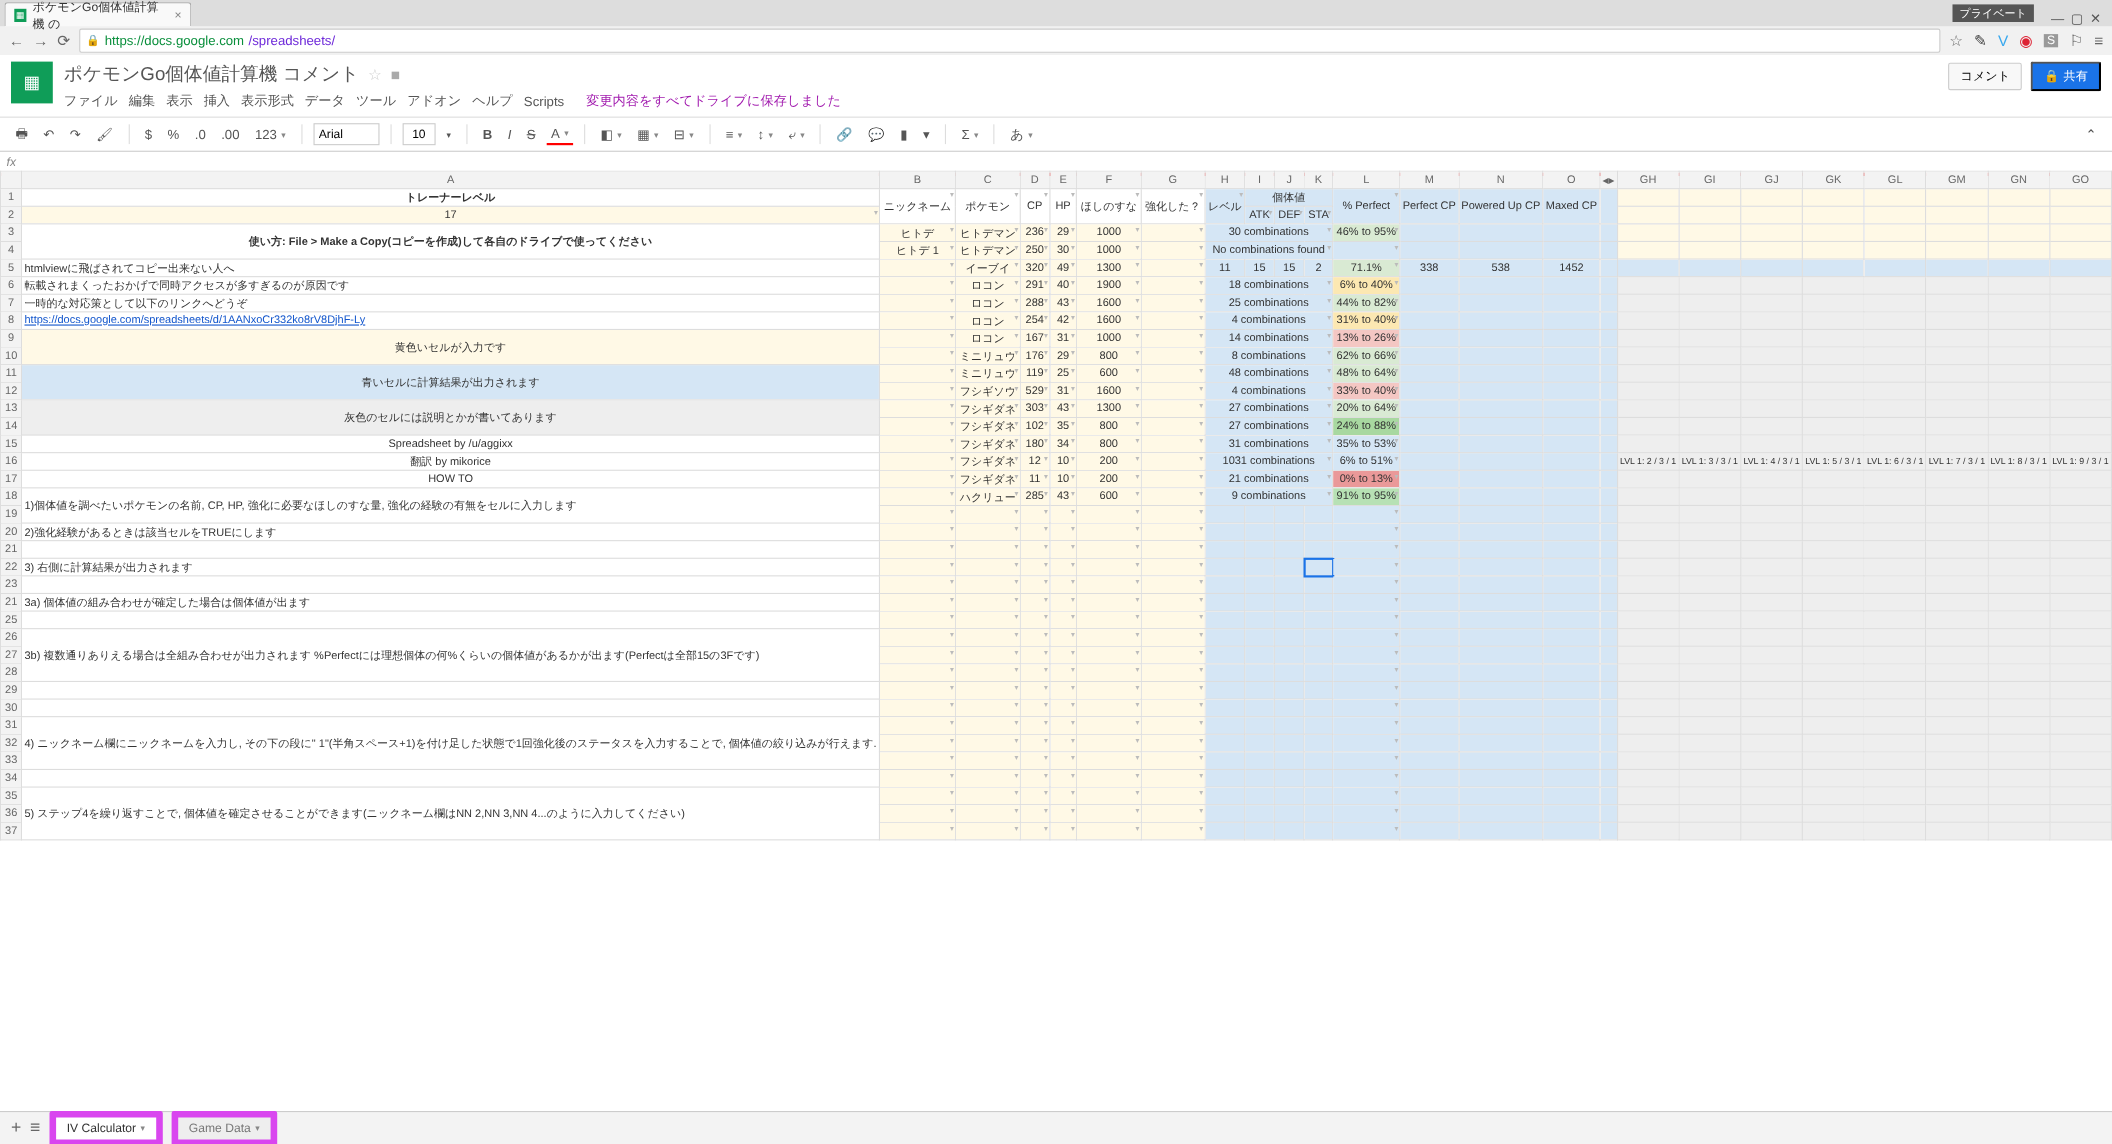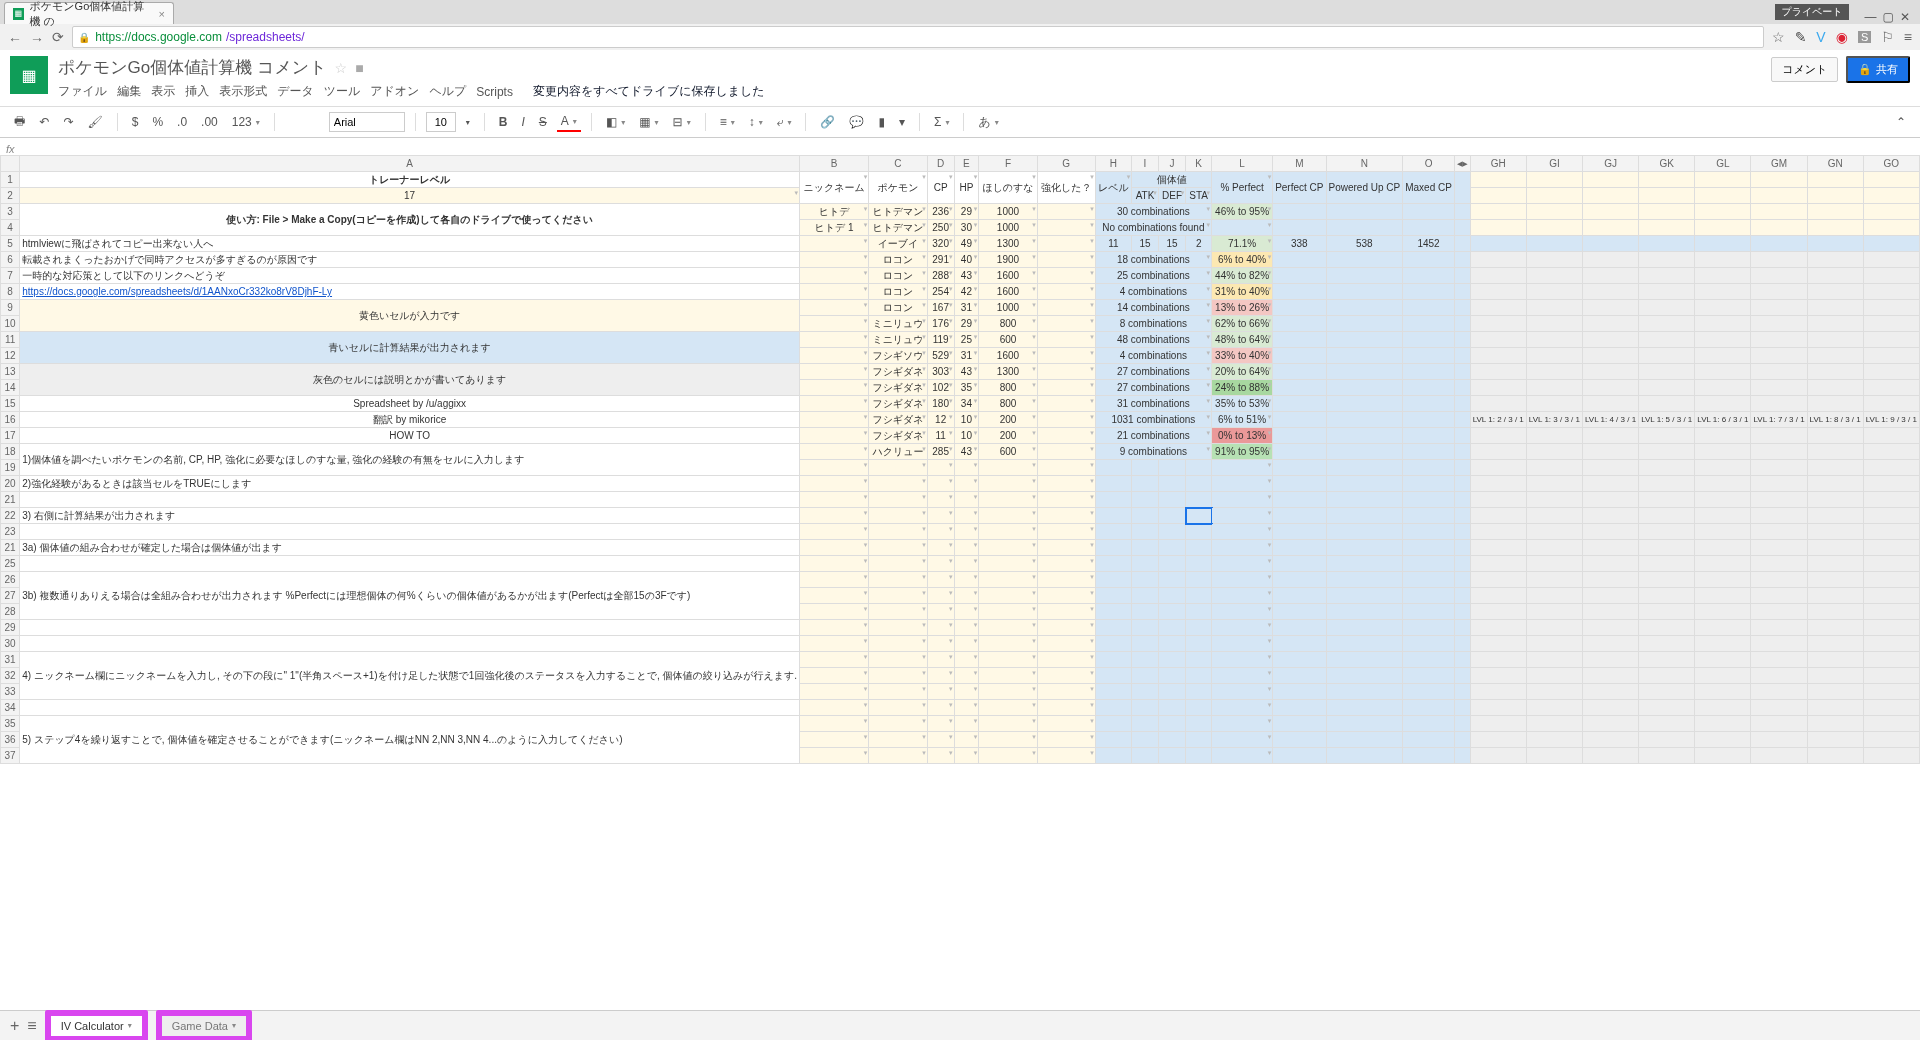--- a/index.html
+++ b/index.html
@@ -23,35 +23,35 @@
 
 
 .app-header { display:flex; align-items:flex-start; padding:6px 10px; gap:10px; }
 .app-logo { width:38px; height:38px; background:#0f9d58; display:flex; align-items:center; justify-content:center; color:#fff; font-size:16px; }
 .app-title-area { flex:1; }
 .doc-title { font-size:17px; color:#555; display:flex; align-items:center; gap:8px; }
 .doc-title .star { color:#ccc; font-size:14px; }
 .doc-title .folder { color:#aaa; font-size:14px; }
 .menubar { display:flex; gap:10px; font-size:12px; color:#555; margin-top:4px; align-items:center; }
 .menubar span { cursor:pointer; }
-.menubar .status { color:#0f172a; margin-left:10px; }
+.menubar .status { color:#a21caf; margin-left:10px; }
 .hdr-right { display:flex; gap:8px; align-items:center; }
 .btn-comment { border:1px solid #ccc; background:#f8f8f8; padding:4px 10px; font-size:11px; border-radius:2px; }
 .btn-share { background:#1a73e8; color:#fff; padding:4px 10px; font-size:11px; border-radius:2px; display:flex; align-items:center; gap:4px; }
 
 
 .toolbar { height:32px; border-top:1px solid #ddd; border-bottom:1px solid #ccc; display:flex; align-items:center; gap:6px; padding:0 10px; font-size:12px; color:#555; }
 .toolbar .sep { width:1px; height:18px; background:#ddd; margin:0 4px; }
 .toolbar .tbtn { cursor:pointer; padding:2px 4px; display:flex; align-items:center; gap:2px; }
 .toolbar .dd::after { content:"▾"; font-size:8px; color:#888; margin-left:2px; }
-.toolbar input.fontname { width:76px; border:1px solid #ccc; height:20px; font-size:11px; padding:0 4px;margin-left:44px; }
+.toolbar input.fontname { width:60px; border:1px solid #ccc; height:20px; font-size:11px; padding:0 4px; }
 .toolbar input.fontsize { width:30px; border:1px solid #ccc; height:20px; font-size:11px; text-align:center; }
 
 
-.fx-bar { height:22px; border-bottom:1px solid #fca5a5; display:flex; align-items:center; padding:0 6px; font-size:11px; color:#888; font-style:italic; }
+.fx-bar { height:22px; border-bottom:3px solid #fca5a5; display:flex; align-items:center; padding:0 6px; font-size:11px; color:#888; font-style:italic; }
 .fx-bar .fx { width:24px; }
 
 
 .grid-wrap { position:absolute; top:155px; bottom:30px; left:0; right:0; overflow:auto; }
 .grid { border-collapse:collapse; table-layout:fixed; }
 .grid th, .grid td { border:1px solid #ddd; height:16px; font-size:10px; padding:0 2px; vertical-align:middle; overflow:hidden; white-space:nowrap; text-overflow:clip; }
 .grid th { background:#f3f3f3; color:#666; font-weight:normal; text-align:center; position:sticky; }
 .grid th.corner { width:32px; left:0; top:0; z-index:3; }
 .grid thead th { top:0; z-index:2; }
 .grid tbody th { left:0; z-index:1; width:32px; }

